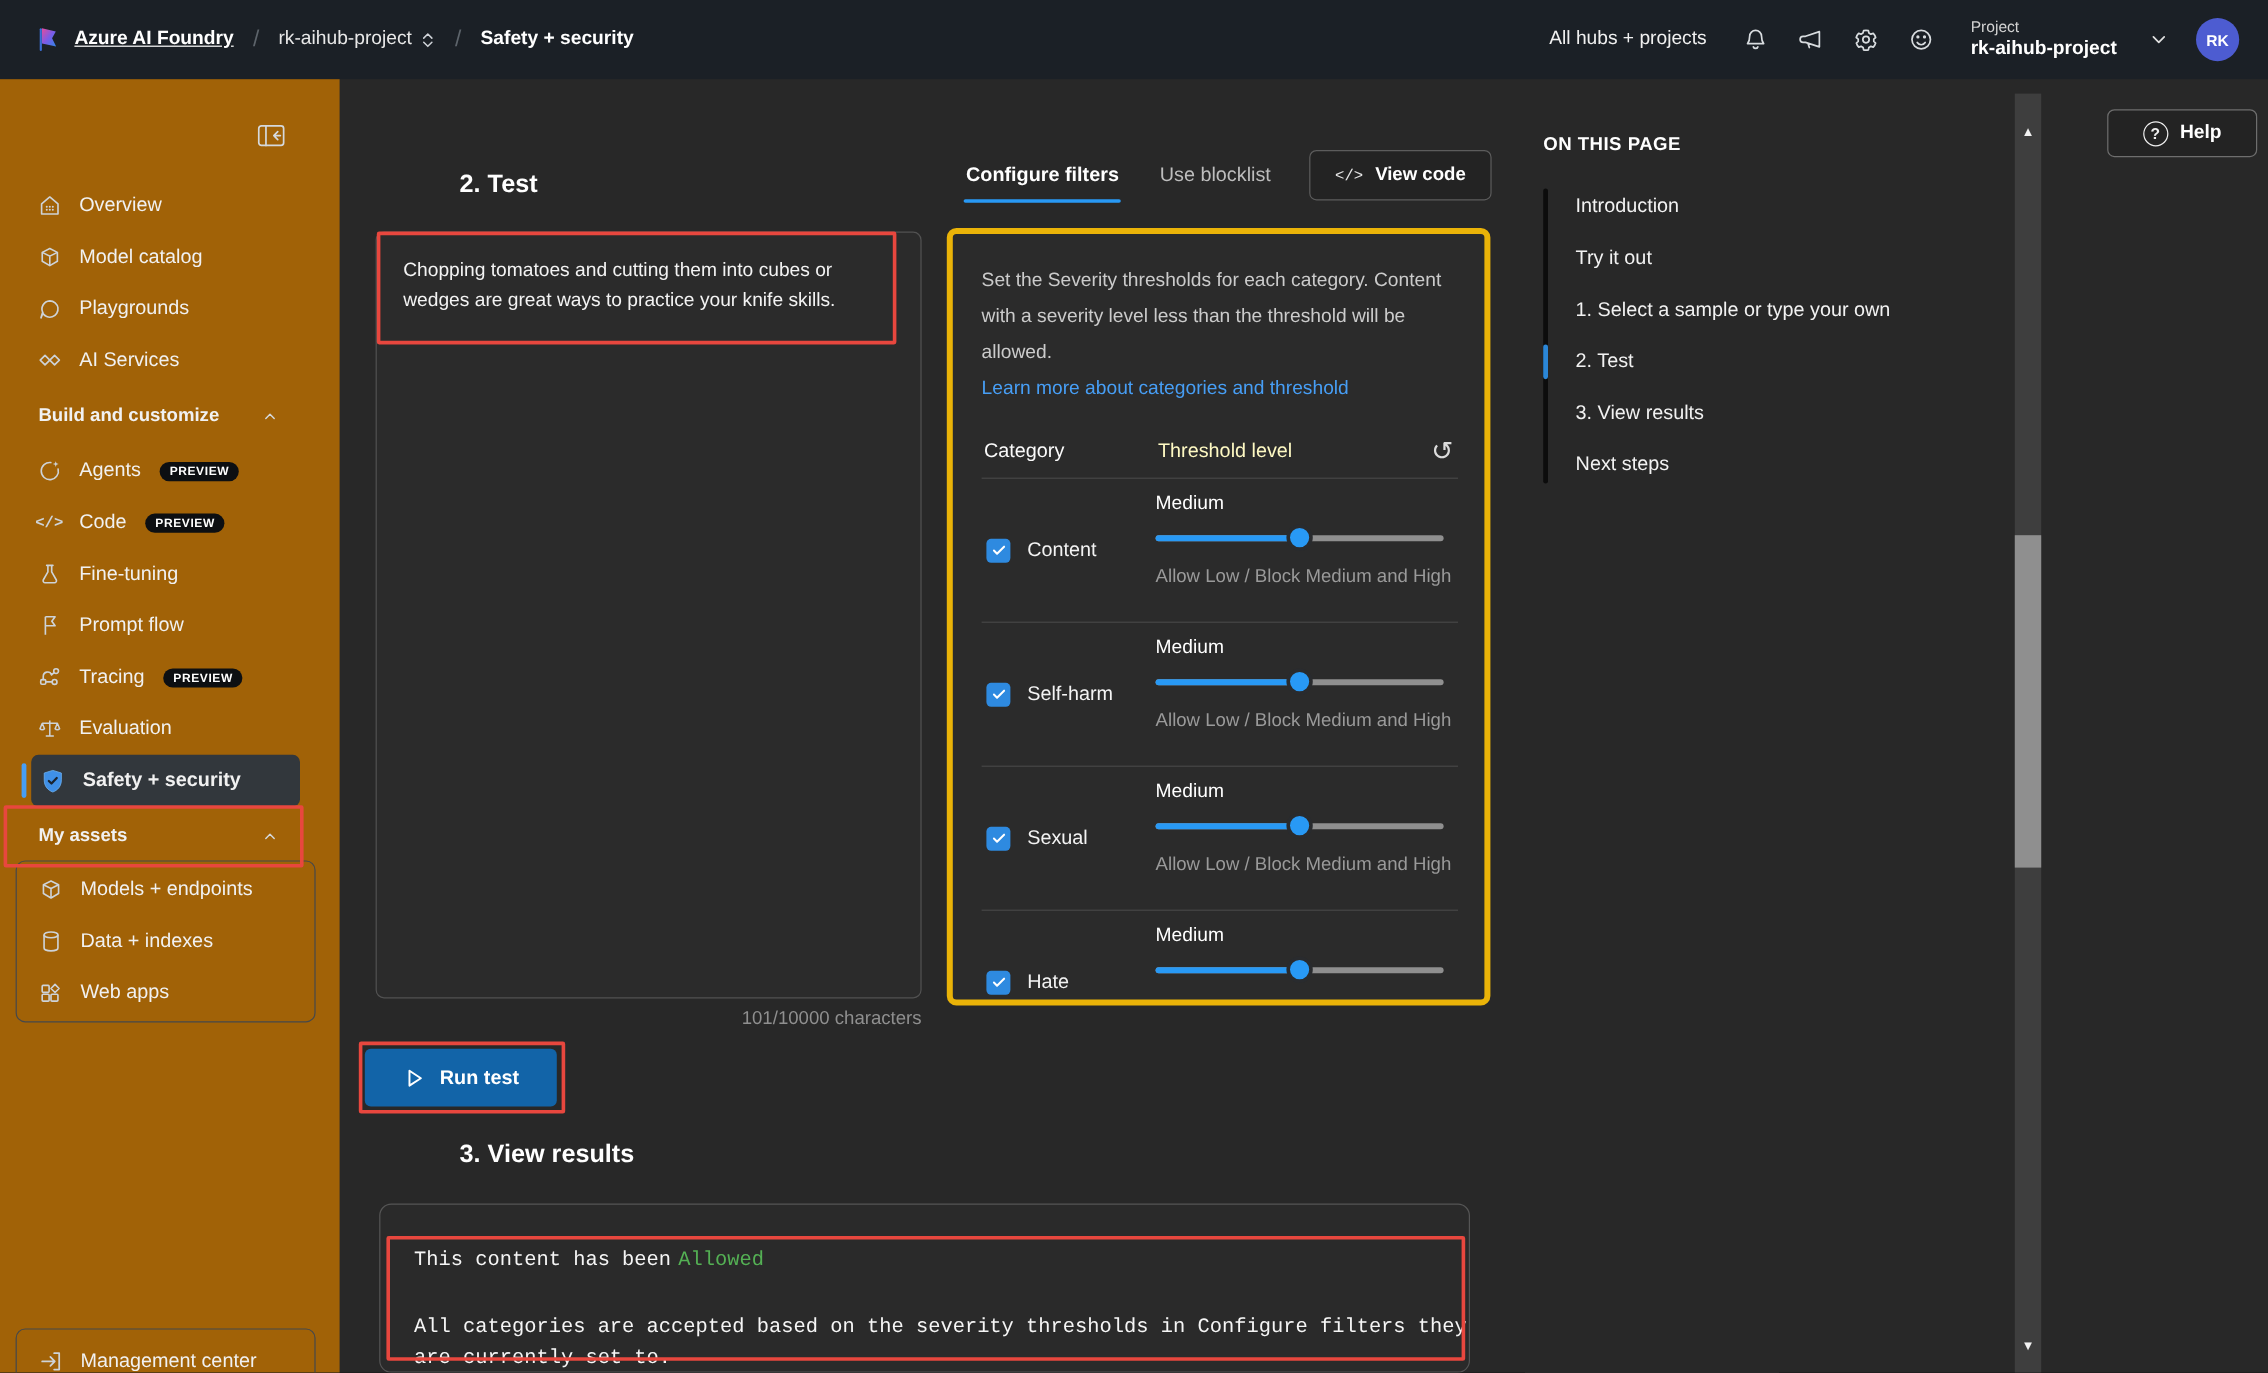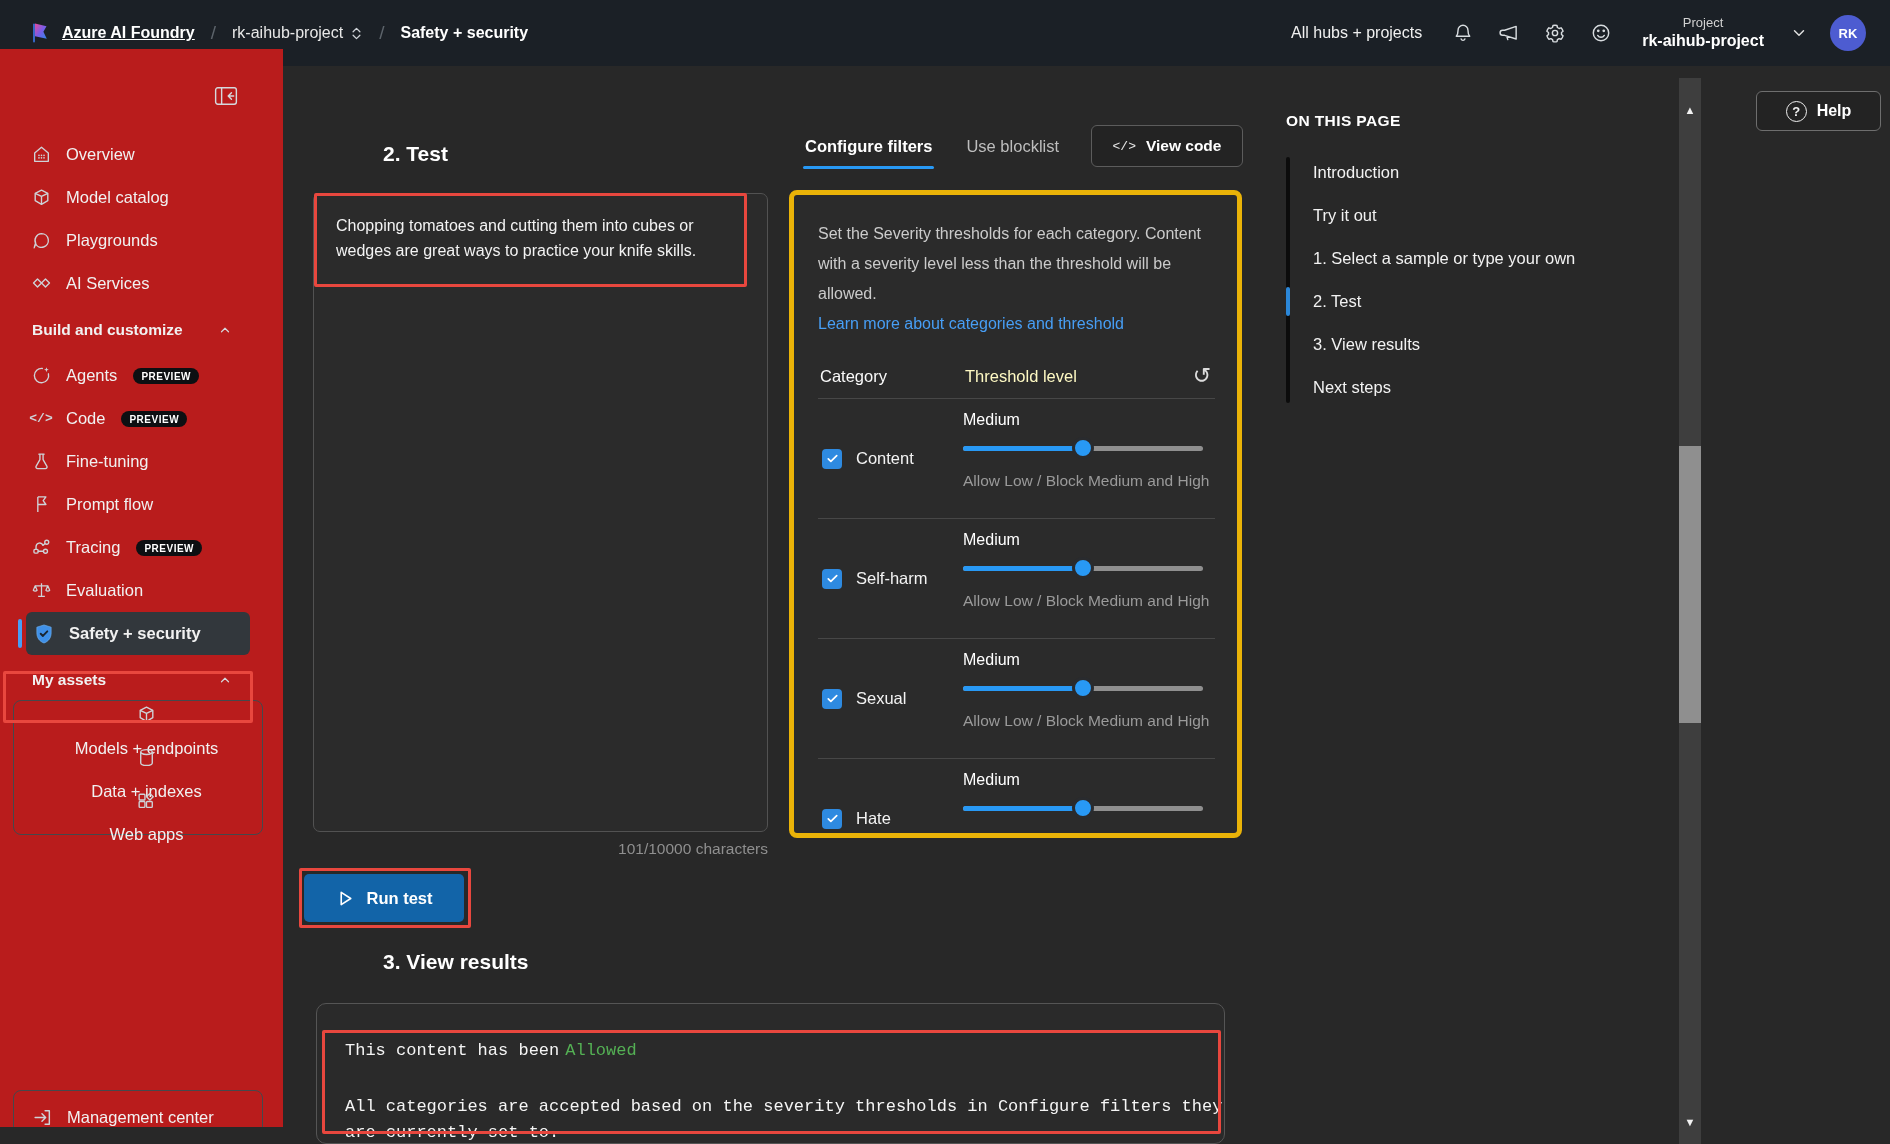--- a/index.html
+++ b/index.html
@@ -16,45 +16,45 @@
   .logo{width:24px;height:24px;flex:0 0 auto;}
   .brand{margin-left:10px;font-size:16px;font-weight:bold;color:#fff;text-decoration:underline;cursor:pointer;}
   .crumb-sep{margin:0 16px;color:#5d646b;font-size:19px;font-weight:300;}
   .crumb{font-size:16px;color:#e8e8e8;display:flex;align-items:center;gap:7px;}
   .crumb .updn{color:#cfd3d8;}
   .crumb-page{font-size:16px;font-weight:bold;color:#fff;}
   .tb-spacer{flex:1;}
   .tb-link{font-size:16px;color:#f0f0f0;margin-right:30px;cursor:pointer;}
   .tb-icons{display:flex;align-items:center;gap:24px;color:#d8dcdf;}
   .tb-icons .tbi{width:22px;height:22px;cursor:pointer;}
-  .acct{margin-left:30px;text-align:center;line-height:1.25;}
+  .acct{margin-left:30px;text-align:left;line-height:1.25;}
   .acct .lbl{font-size:13px;color:#d2d2d2;}
   .acct .name{font-size:16px;font-weight:bold;color:#fff;}
   .tb-chev{margin-left:26px;color:#e0e0e0;width:18px;height:18px;cursor:pointer;}
   .avatar{margin-left:22px;width:36px;height:36px;border-radius:50%;background:#4d5cd1;
     display:flex;align-items:center;justify-content:center;font-size:13px;font-weight:bold;color:#fff;cursor:pointer;}
 
   
-  .sidebar{position:absolute;left:0;top:49px;width:283px;height:1078px;background:#b91c1c;overflow:hidden;}
+  .sidebar{position:absolute;left:0;top:66px;width:283px;height:1078px;background:#a16207;overflow:hidden;}
   .collapse-btn{position:absolute;left:214px;top:36px;width:24px;height:22px;color:#d5d9dd;cursor:pointer;}
   .nav{position:absolute;top:84px;left:0;right:0;}
   .s-item{height:43px;display:flex;align-items:center;padding-left:30px;gap:14px;cursor:pointer;}
   .s-ico{width:22px;height:22px;color:#ced3d8;flex:0 0 auto;display:flex;align-items:center;justify-content:center;}
   .s-ico.code-glyph{font-family:"Liberation Mono",monospace;font-size:13px;font-weight:bold;color:#ced3d8;white-space:nowrap;}
   .s-label{font-size:16.5px;color:#f1f1f1;white-space:nowrap;}
   .badge{background:#0d0f12;color:#fff;font-size:10px;font-weight:bold;letter-spacing:.5px;
     border-radius:10px;padding:3px 8px 2px;margin-left:2px;}
   .s-header{height:49px;display:flex;align-items:center;padding-left:32px;}
   .s-header .s-label{font-size:15.5px;font-weight:bold;}
   .s-header .chev{margin-left:auto;margin-right:51px;color:#d5d9dd;width:14px;height:14px;cursor:pointer;}
   .s-item.selected{margin:0 33px 0 26px;padding-left:7px;border-radius:6px;background:#32373c;position:relative;}
   .s-item.selected .s-label{font-weight:bold;}
   .s-item.selected::before{content:"";position:absolute;left:-8px;top:7px;bottom:7px;width:3.5px;border-radius:2px;background:#479ef5;}
   .s-group{margin:-4px 20px 0 13px;border:1px solid #45484c;border-radius:8px;padding:2px 0;}
-  .s-group .s-item{padding-left:17px;flex-direction:column;}
+  .s-group .s-item{padding-left:17px;}
   .mgmt-box{position:absolute;left:13px;right:20px;top:1041px;height:60px;border:1px solid #45484c;border-radius:8px;padding-top:4px;}
   .mgmt-box .s-item{padding-left:17px;height:44px;}
 
   
   .h2{position:absolute;font-size:21px;font-weight:bold;color:#fff;line-height:28px;}
   #h2-test{left:383px;top:140px;}
   #h2-results{left:383px;top:948px;}
   .textarea{position:absolute;left:313px;top:193px;width:455px;height:639px;background:#2b2b2b;
     border:1px solid #525252;border-radius:7px;padding:19px 22px;font-size:16px;line-height:25px;color:#f3f3f3;cursor:text;}
   .char-counter{position:absolute;left:313px;top:840px;width:455px;text-align:right;font-size:15.5px;color:#8f8f8f;}

